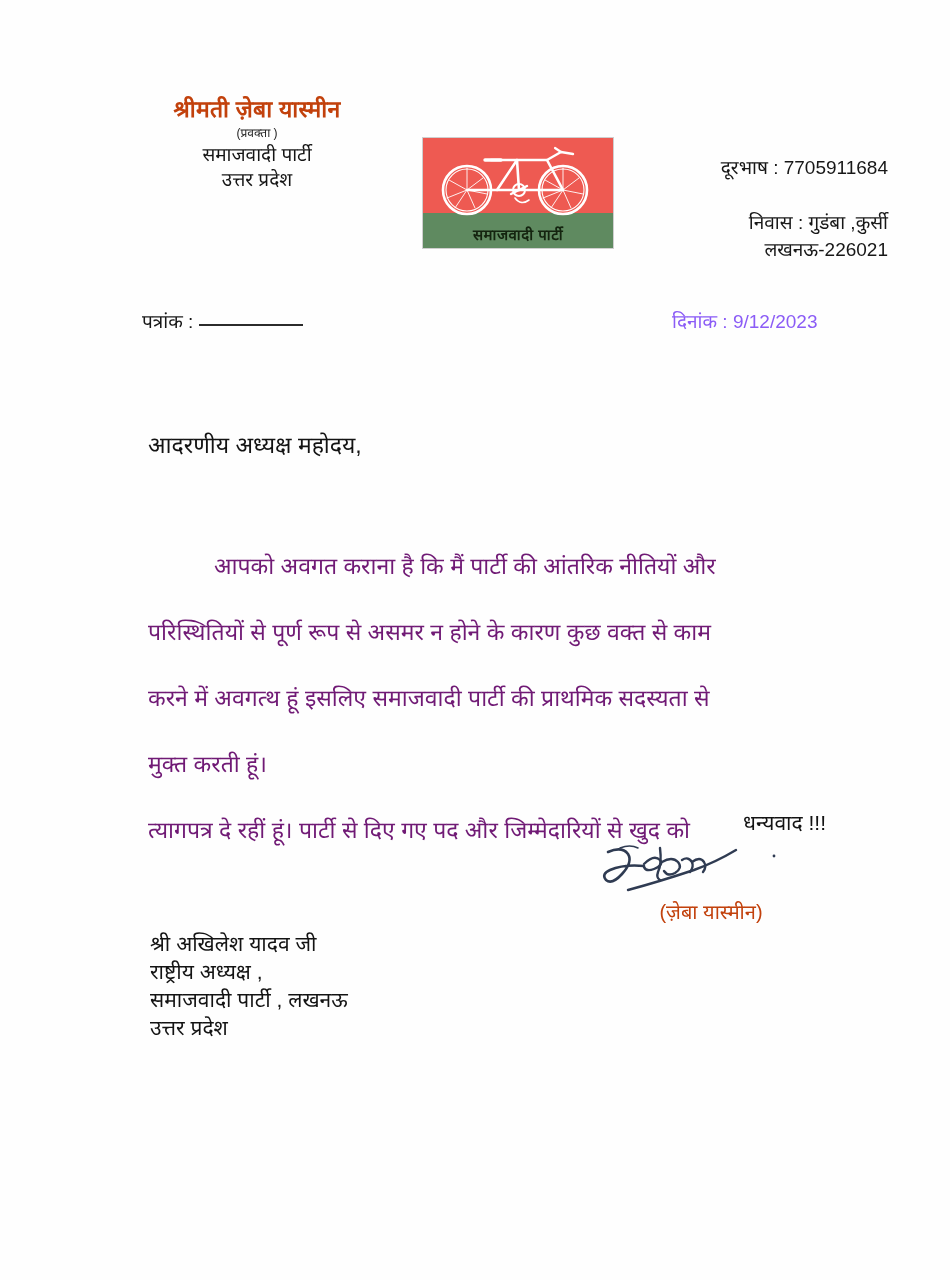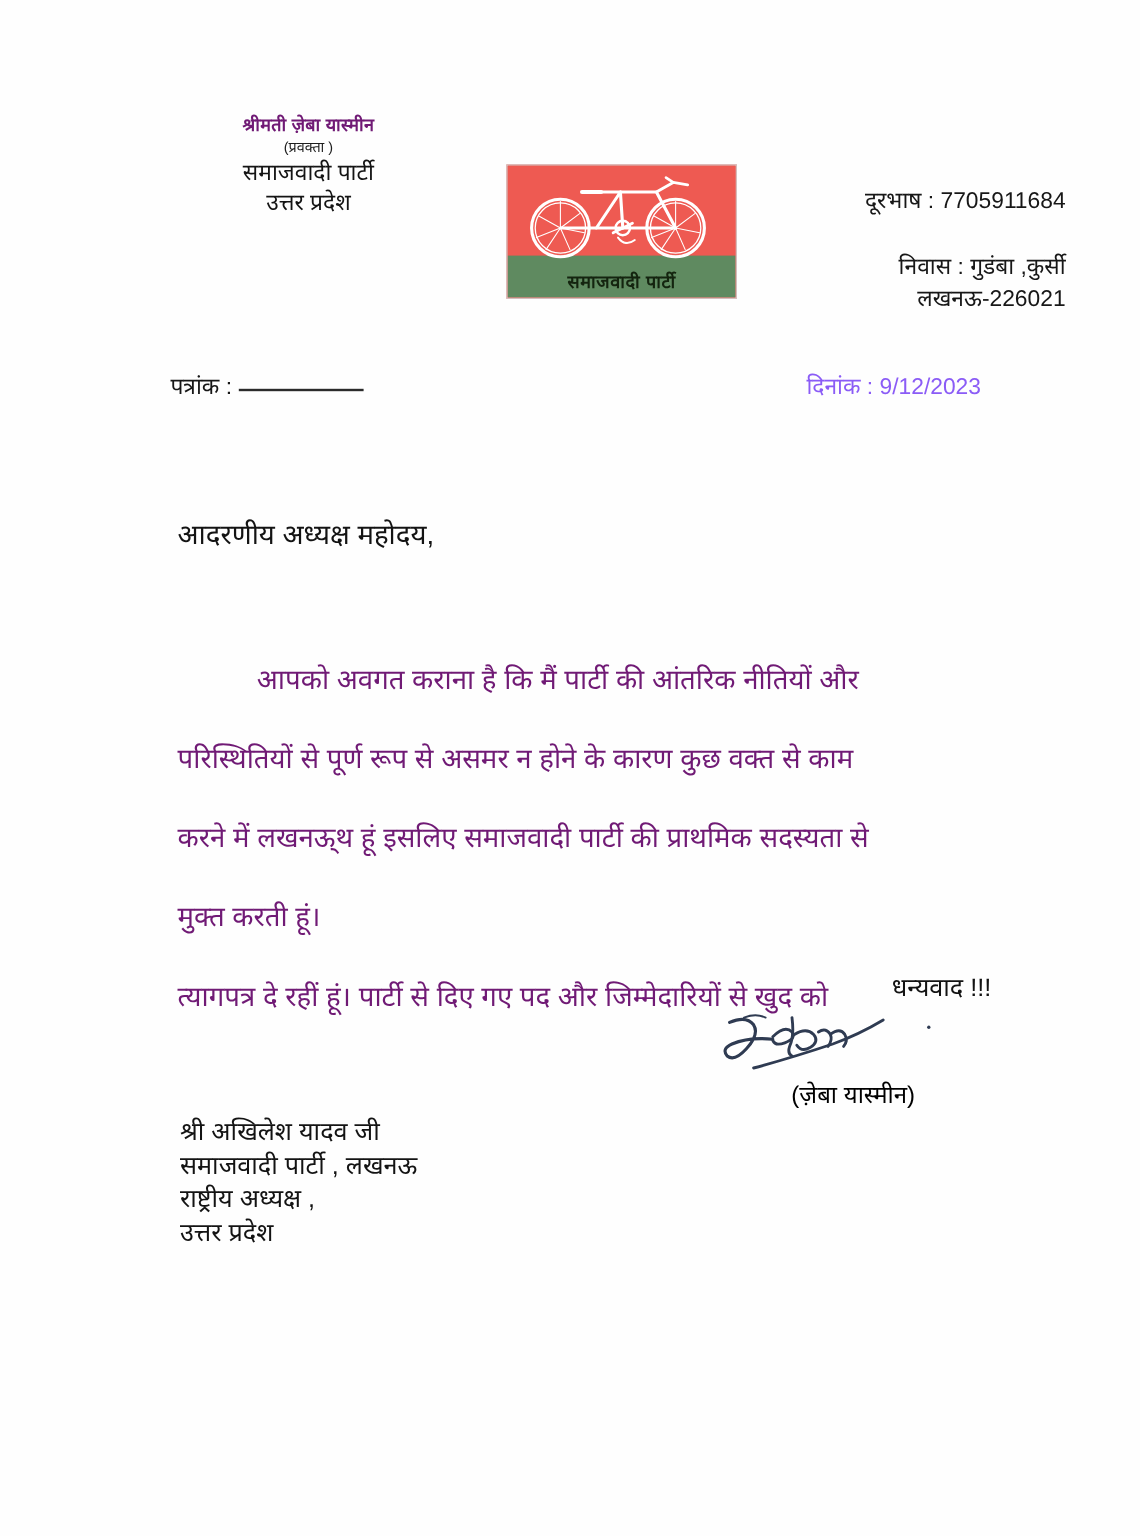--- a/index.html
+++ b/index.html
@@ -31,23 +31,23 @@
   }
   .sender-block {
     position: absolute;
     left: 112px;
     top: 0;
     width: 290px;
     text-align: center;
     line-height: 1.28;
   }
   .sender-name {
-    font-size: 15px;
+    font-size: 23px;
     font-weight: bold;
-    color: #701a75;
+    color: #c2410c;
     letter-spacing: .2px;
     white-space: nowrap;
   }
   .sender-role {
     font-size: 12px;
     color: #1d1d1d;
     margin-top: 2px;
   }
   .sender-party {
     font-size: 19px;
@@ -206,21 +206,21 @@
     height: 64px;
     margin-top: 2px;
   }
   .signature svg {
     position: absolute;
     left: 2px;
     top: 0;
   }
   .signer-name {
     font-size: 20px;
-    color: #000000;
+    color: #c2410c;
     text-align: center;
     white-space: nowrap;
     margin-top: -4px;
   }
 
   
   .addressee {
     position: absolute;
     left: 150px;
     top: 930px;
@@ -302,21 +302,21 @@
       <span>दिनांक :</span>
       <span>9/12/2023</span>
     </div>
   </div>
 
   <div class="salutation">आदरणीय अध्यक्ष महोदय,</div>
 
   <div class="letter-body">
     <div class="body-line indented">आपको अवगत कराना है कि मैं पार्टी की आंतरिक नीतियों और</div>
     <div class="body-line">परिस्थितियों से पूर्ण रूप से असमर न होने के कारण कुछ वक्त से काम</div>
-    <div class="body-line">करने में लखनऊ्थ हूं इसलिए समाजवादी पार्टी की प्राथमिक सदस्यता से</div>
+    <div class="body-line">करने में अवगत्थ हूं इसलिए समाजवादी पार्टी की प्राथमिक सदस्यता से</div>
     <div class="body-line">मुक्त करती हूं।</div>
     <div class="body-line">त्यागपत्र दे रहीं हूं। पार्टी से दिए गए पद और जिम्मेदारियों से खुद को</div>
   </div>
 
   <div class="closing">
     <div class="thanks">धन्यवाद !!!</div>
     <div class="signature">
       <svg width="210" height="64" viewBox="0 0 210 64">
         <g fill="none" stroke="#2f3b52" stroke-linecap="round" stroke-linejoin="round">
           <path d="M10 14 q14 -6 20 2 q5 8 -6 20 q-10 11 -16 6 q-5 -6 4 -10 q14 -6 34 -4" stroke-width="2.6"></path>
@@ -329,18 +329,18 @@
           <path d="M22 10 q10 -4 18 0" stroke-width="1.6"></path>
           <circle cx="176" cy="18" r="1.4" fill="#2f3b52" stroke="none"></circle>
         </g>
       </svg>
     </div>
     <div class="signer-name">(ज़ेबा यास्मीन)</div>
   </div>
 
   <div class="addressee">
     <div>श्री अखिलेश यादव जी</div>
+    <div>राष्ट्रीय अध्यक्ष ,</div>
     <div>समाजवादी पार्टी , लखनऊ</div>
-    <div>राष्ट्रीय अध्यक्ष ,</div>
     <div>उत्तर प्रदेश</div>
   </div>
 
 </div>
 
 </body></html>

